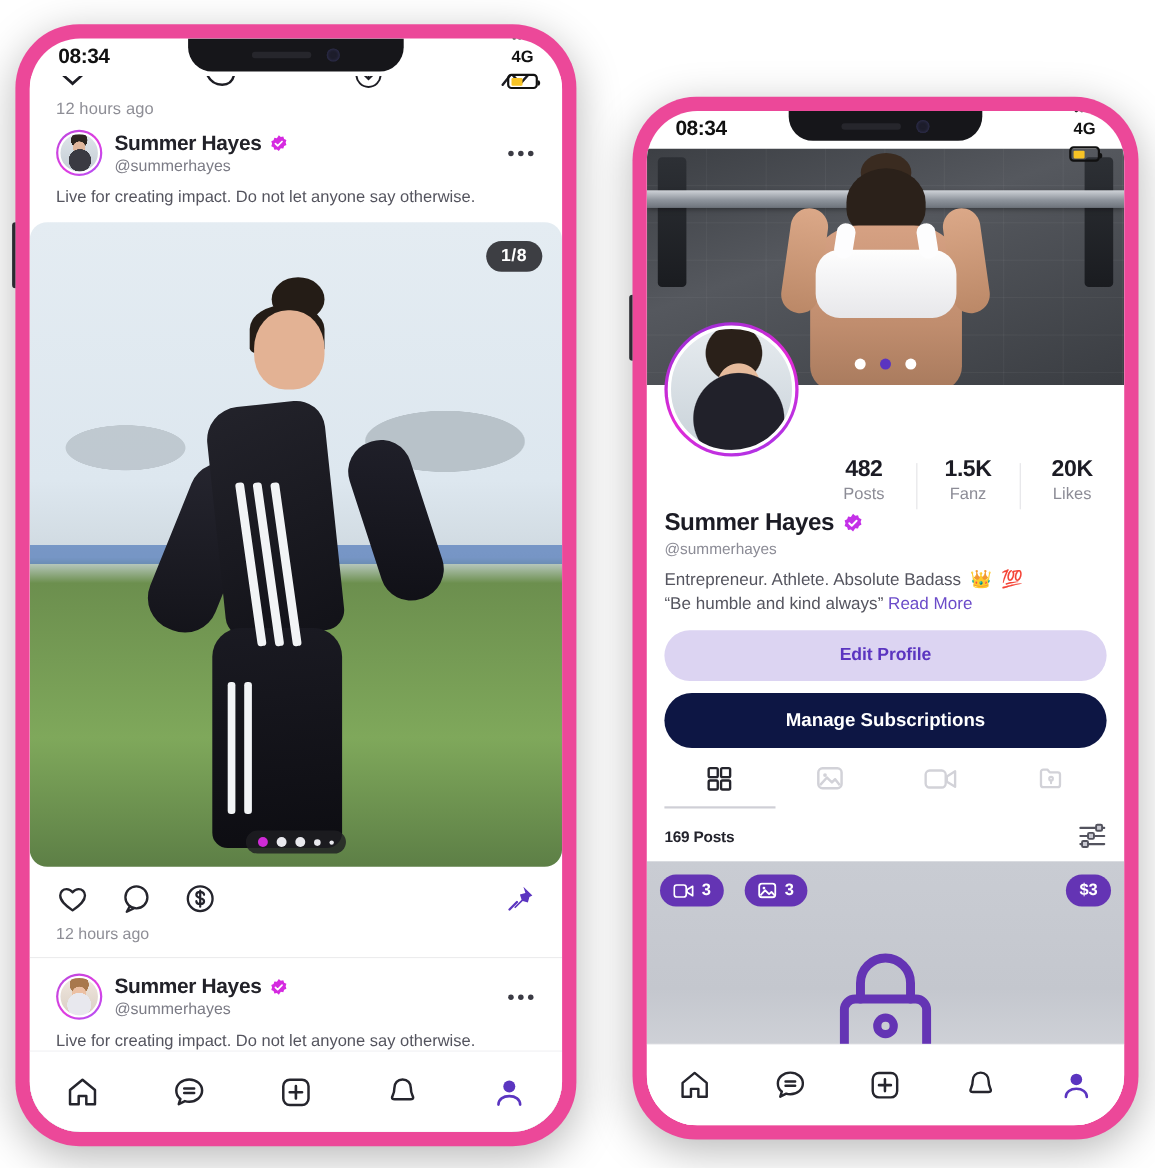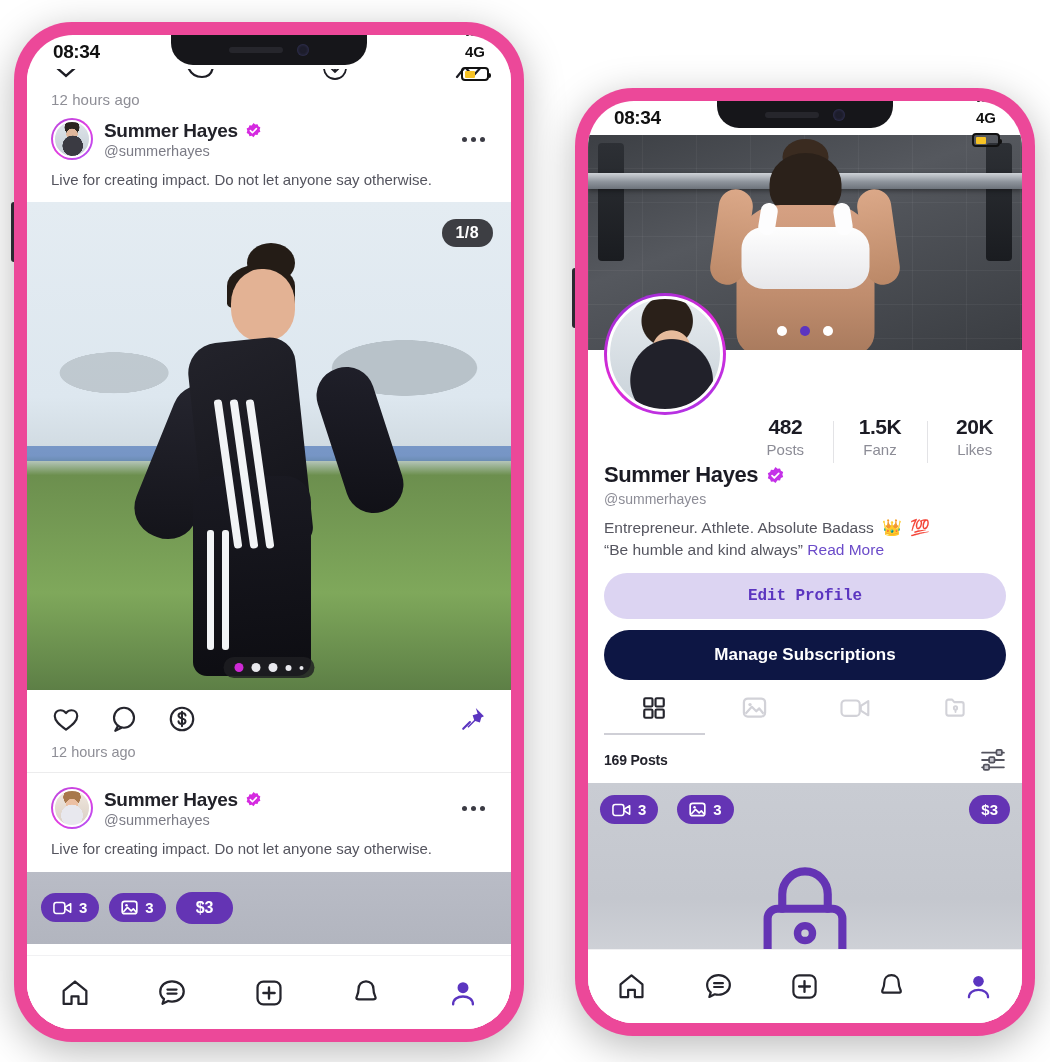--- a/index.html
+++ b/index.html
@@ -159,24 +159,25 @@
   }
   .post-more i { width: 5px; height: 5px; border-radius: 50%; background: #3b3b44; display: block; }
 
   .post-text {
     font-size: 15px; color: #54545e; padding: 10px 24px 12px;
     line-height: 1.35;
   }
 
   
   .post-media {
-    position: relative; width: 100%; height: 488px;
+    position: relative; width: 100%; height: 586px;
     background:
       linear-gradient(180deg, #e4ecf2 0%, #dde7ef 40%, #cfd9e0 52%, #6c8f4e 56%, #7fa85b 80%, #5d7f46 100%);
     overflow: hidden;
+    border-radius: 16px;
   }
   .runner-bg {
     position: absolute; inset: 0;
     background:
       radial-gradient(ellipse 120px 46px at 78% 34%, #9aa4ab 0 60%, transparent 61%),
       radial-gradient(ellipse 90px 34px at 18% 35%, #a7b0b6 0 60%, transparent 61%),
       linear-gradient(180deg, transparent 0 50%, #2f5fb0 50% 53%, transparent 53%);
     opacity: 0.55;
   }
   .runner {
@@ -390,21 +391,21 @@
   .pro-info { padding: 4px 16px 0; }
   .pro-name-row { display: flex; align-items: center; gap: 8px; }
   .pro-name { font-size: 22px; font-weight: bold; color: #1b1b24; letter-spacing: -0.4px; }
   .pro-verif { width: 19px; height: 19px; display: block; }
   .pro-handle { font-size: 14px; color: #8c8c96; margin-top: 3px; }
   .pro-bio { font-size: 15.5px; color: #55555f; margin-top: 9px; line-height: 1.45; }
   .pro-bio .emo { font-size: 16px; margin-left: 4px; }
   .pro-quote { font-size: 15.5px; color: #55555f; margin-top: 2px; }
   .readmore { color: #6b4bc9; cursor: pointer; }
 
-  .btn-row { display: flex; padding: 14px 16px 0; font-family: Liberation Mono, monospace; }
+  .btn-row { display: flex; padding: 14px 16px 0; }
   .btn {
     flex: 1; text-align: center; border-radius: 26px;
     font-size: 16px; font-weight: bold; padding: 14px 0;
     cursor: pointer; letter-spacing: -0.1px;
   }
   .btn-soft { background: #dcd4f2; color: #5b35c0; }
   .btn-dark {
     margin: 11px 16px 0; display: block;
     background: #0d1644; color: #fff; border-radius: 26px;
     font-size: 17px; font-weight: bold; padding: 15px 0; text-align: center;

